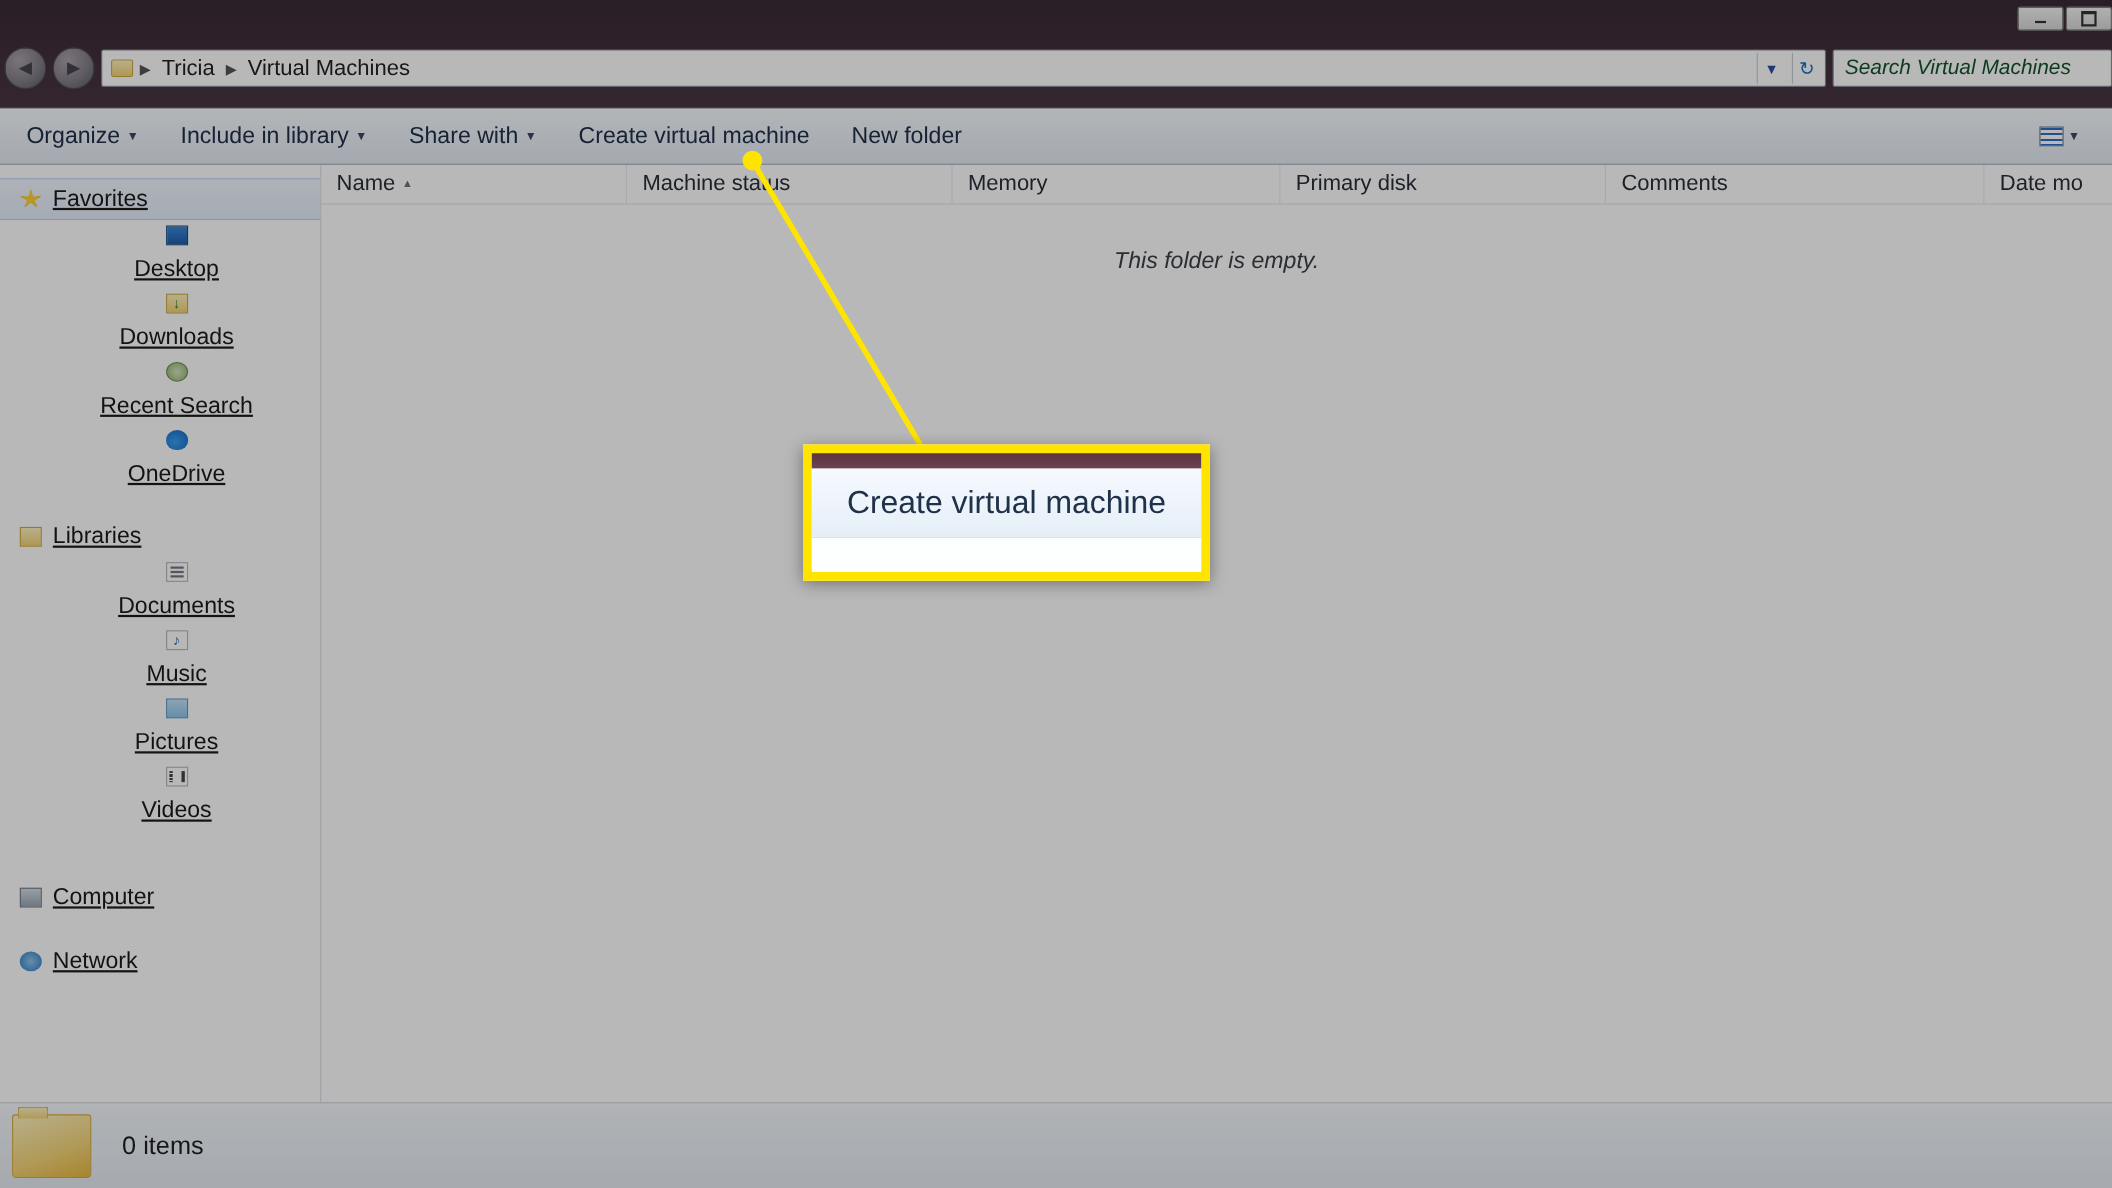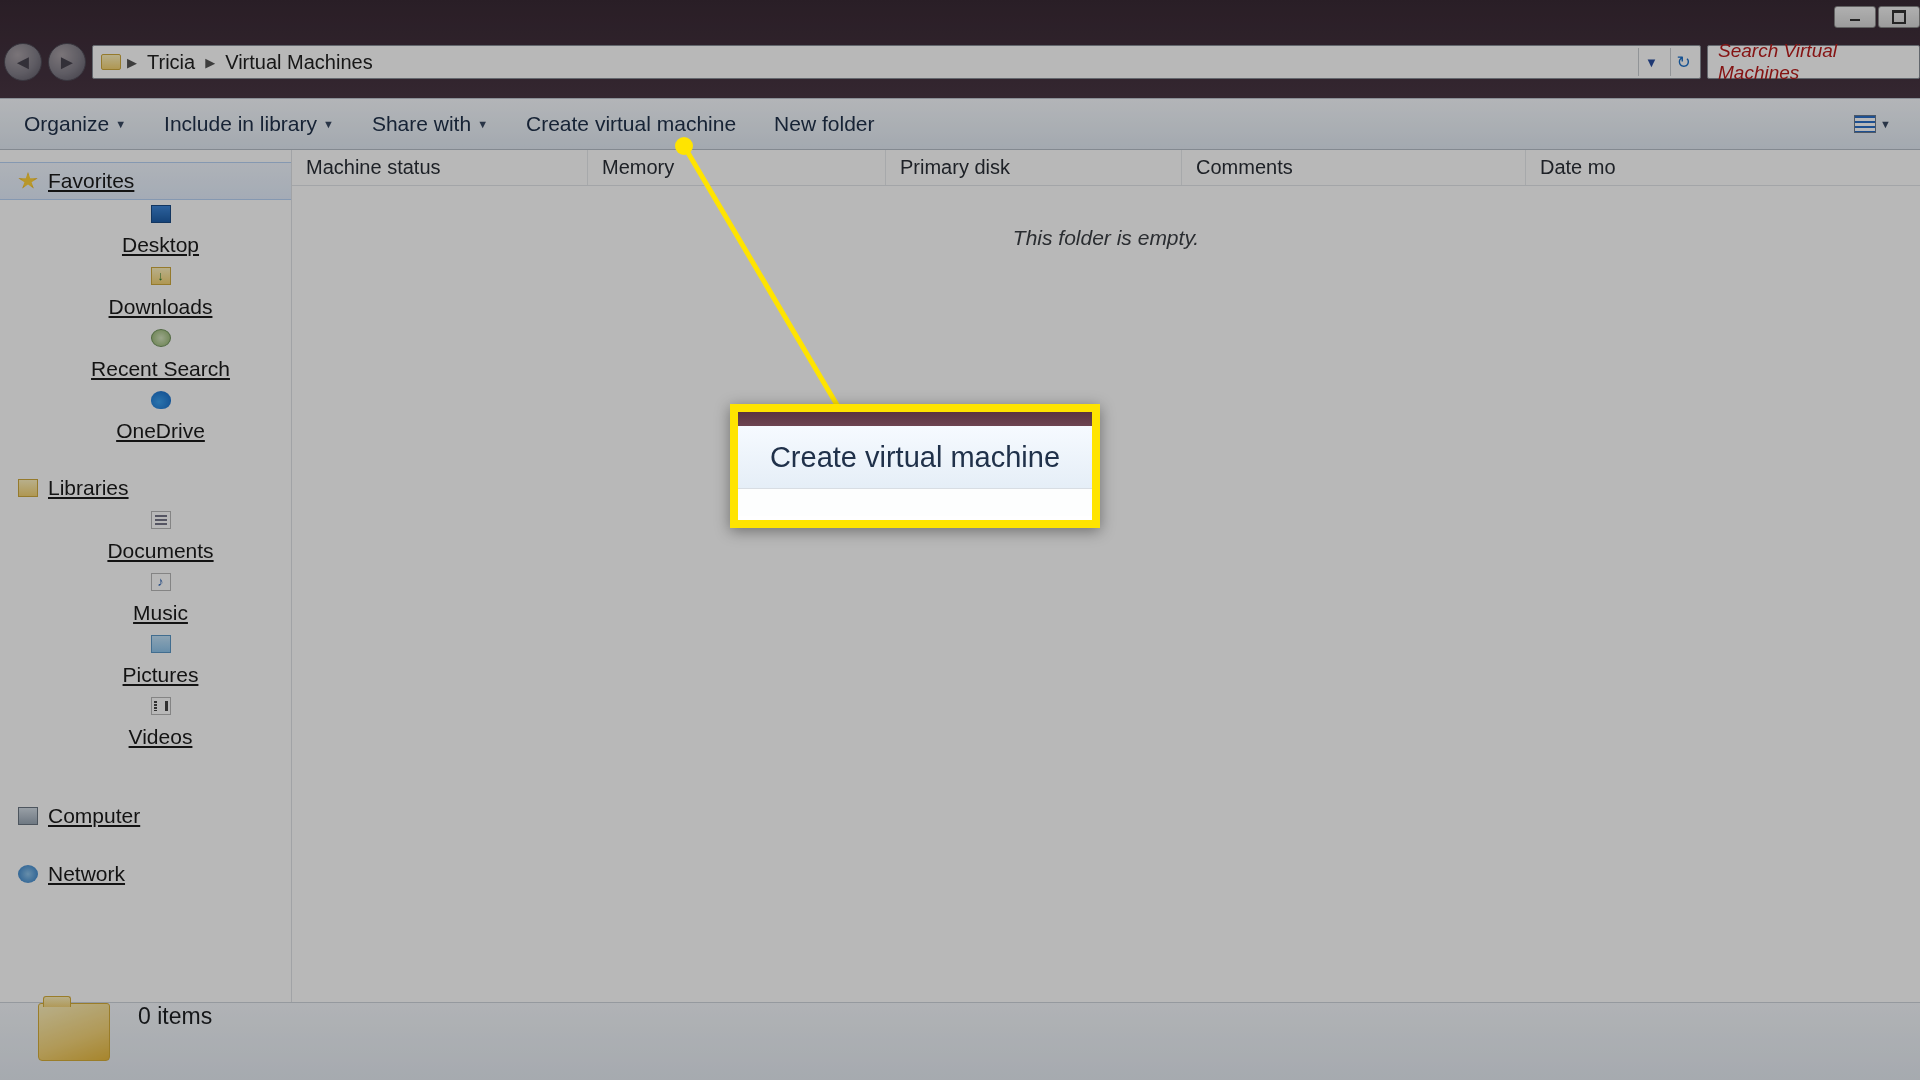--- a/index.html
+++ b/index.html
@@ -81,28 +81,28 @@
 }
 .addrbar .spacer { flex: 1; }
 .addrbar .dropbtn, .addrbar .refreshbtn {
   width: 26px; height: 28px;
   border-left: 1px solid #c9cdd2;
   display: flex; align-items: center; justify-content: center;
   color: #2a4ea0; font-size: 13px;
 }
 .addrbar .refreshbtn { color: #1a6fc9; font-size: 17px; }
 .searchbox {
-  width: 213px; height: 34px;
+  width: 254px; height: 34px;
   background: #fff;
   border: 1px solid #8a8f97;
   border-radius: 2px;
   padding: 0 10px;
   font-size: 19px;
   font-style: italic;
-  color: #b91c1c;
+  color: #14532d;
   display: flex; align-items: center;
 }
 
 
 .toolbar {
   position: absolute;
   top: 98px; left: 0; right: 0;
   height: 52px;
   background: linear-gradient(#f8fbff, #e3ebf4);
   border-top: 1px solid #c1c8d1;
@@ -218,22 +218,22 @@
 .hscroll .track { flex: 1; background: #eceef1; border:1px solid #dadde1; height: 18px; position: relative; }
 .hscroll .thumb { position:absolute; left:0; top:0; bottom:0; width: 73%; background: linear-gradient(#f4f6f8,#d8dde2); border:1px solid #c1c7ce; }
 
 
 .statusbar {
   position: absolute;
   left: 0; right: 0; bottom: 0;
   height: 78px;
   background: linear-gradient(#f5f8fc,#e6ecf3);
   border-top: 1px solid #cfd5dc;
-  display: flex; align-items: flex-start;
-  padding: 0 38px; gap: 28px;
+  display: flex; align-items: center;
+  padding: 0 11px; gap: 28px;
   font-size: 23px;
   color: #1d1f22;
 }
 .statusbar .bigfolder {
   width: 72px; height: 58px;
   background: linear-gradient(160deg,#fff3c0,#f5d57a 60%,#e8b93e);
   border: 1px solid #d6ad3a;
   border-radius: 3px 3px 4px 4px;
   position: relative;
 }
@@ -363,20 +363,24 @@
     </div>
     <div class="gap"></div>
     <div class="group-label">
       <span class="icon16 ic-net"></span>
       <span>Network</span>
     </div>
   </div>
 
   <div class="content">
     <div class="colheaders">
+      <div class="col" style="width:278px">
+        <span>Name</span>
+        <span class="sort-caret">▲</span>
+      </div>
       <div class="col" style="width:296px">
         <span>Machine status</span>
       </div>
       <div class="col" style="width:298px">
         <span>Memory</span>
       </div>
       <div class="col" style="width:296px">
         <span>Primary disk</span>
       </div>
       <div class="col" style="width:344px">

